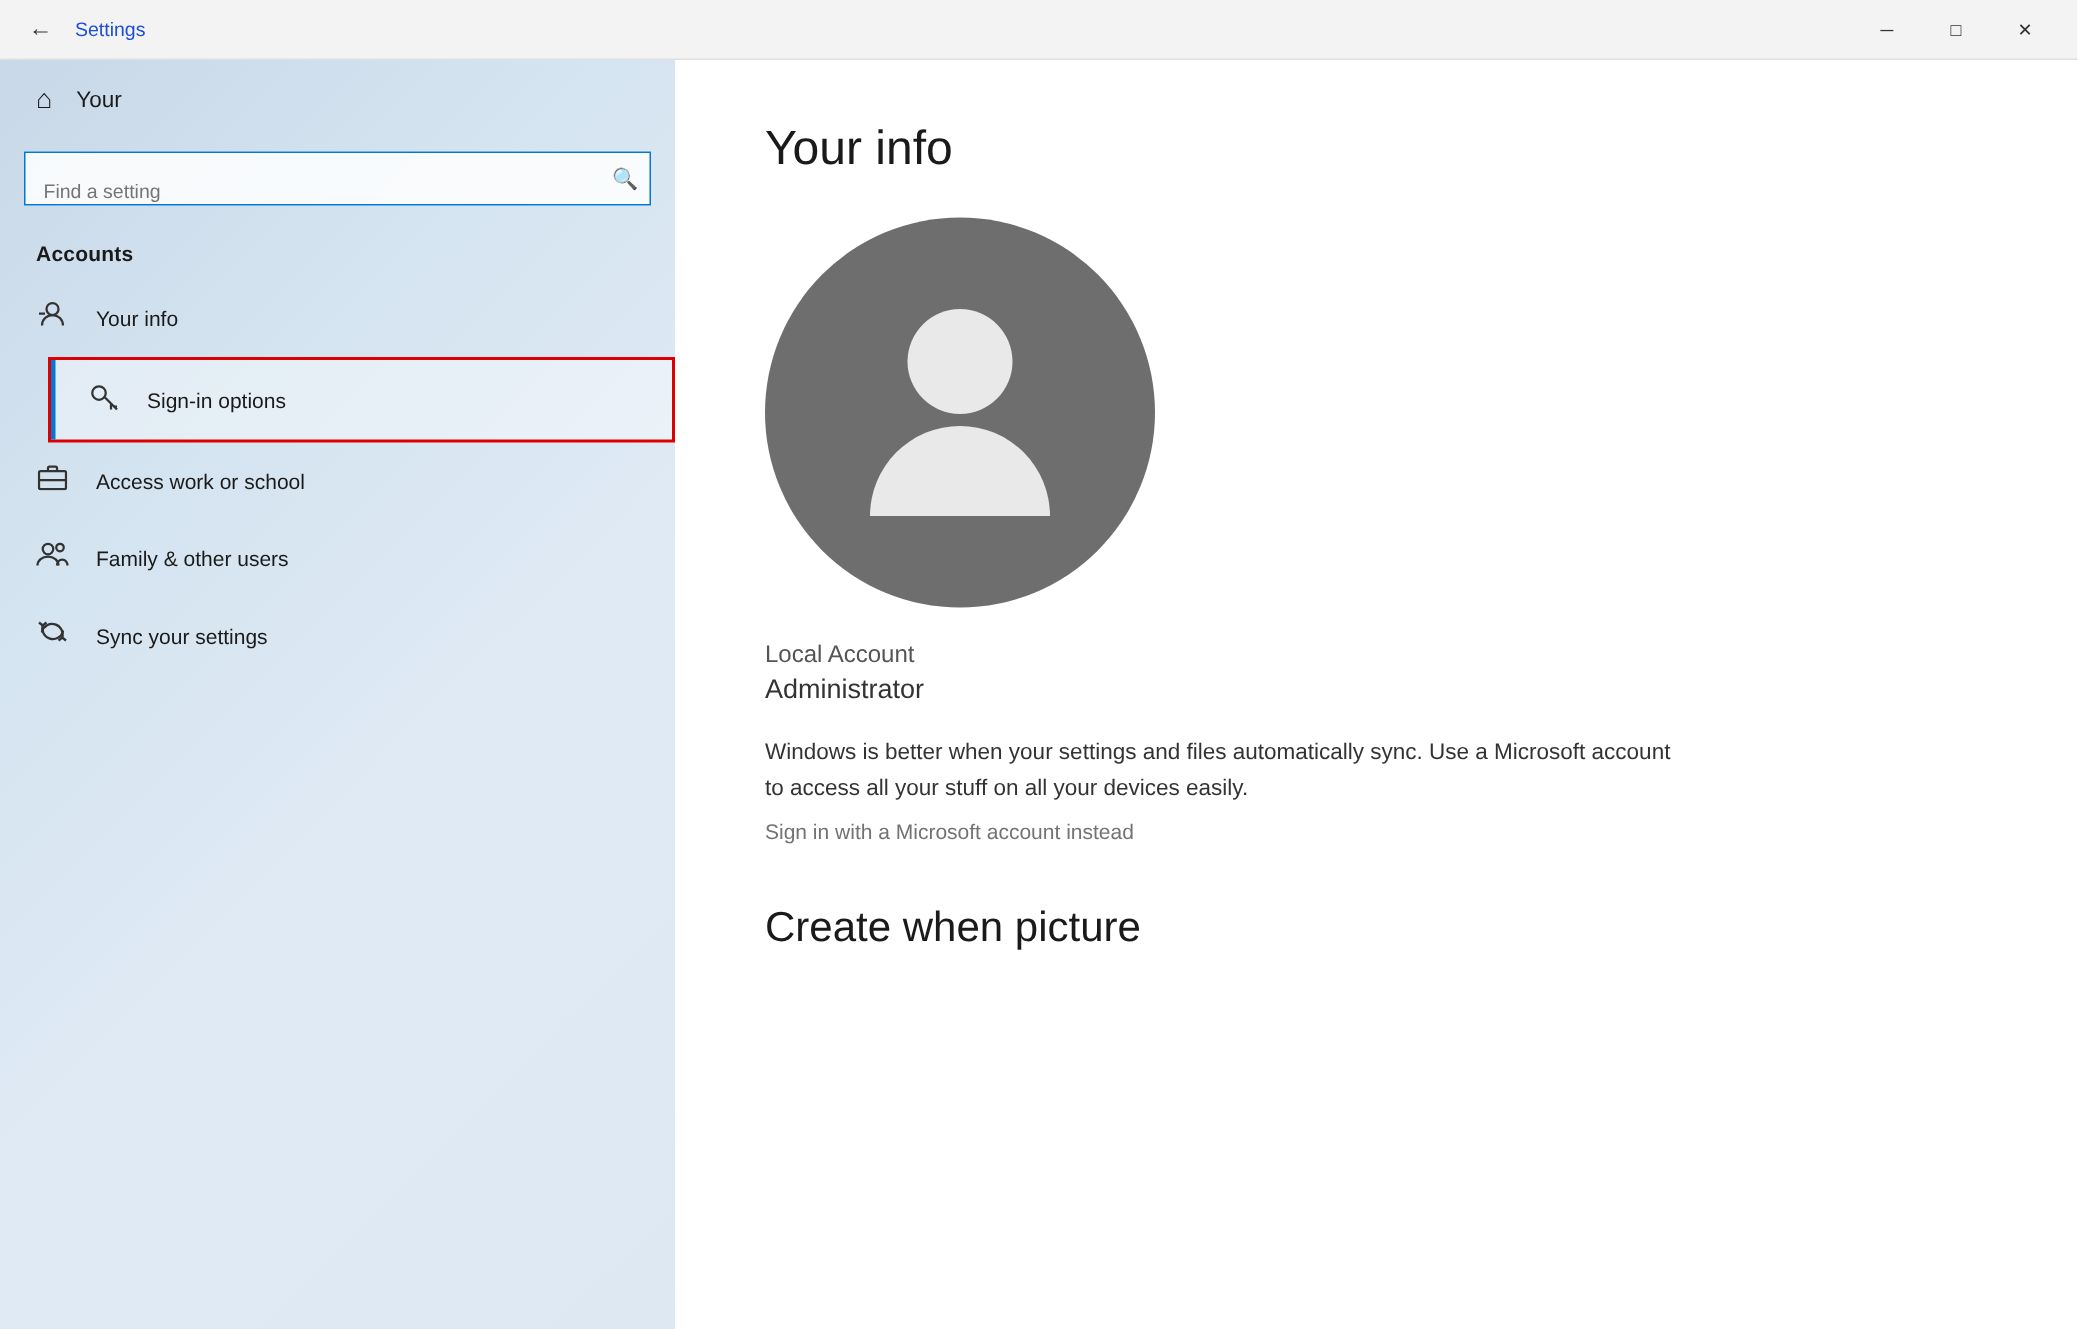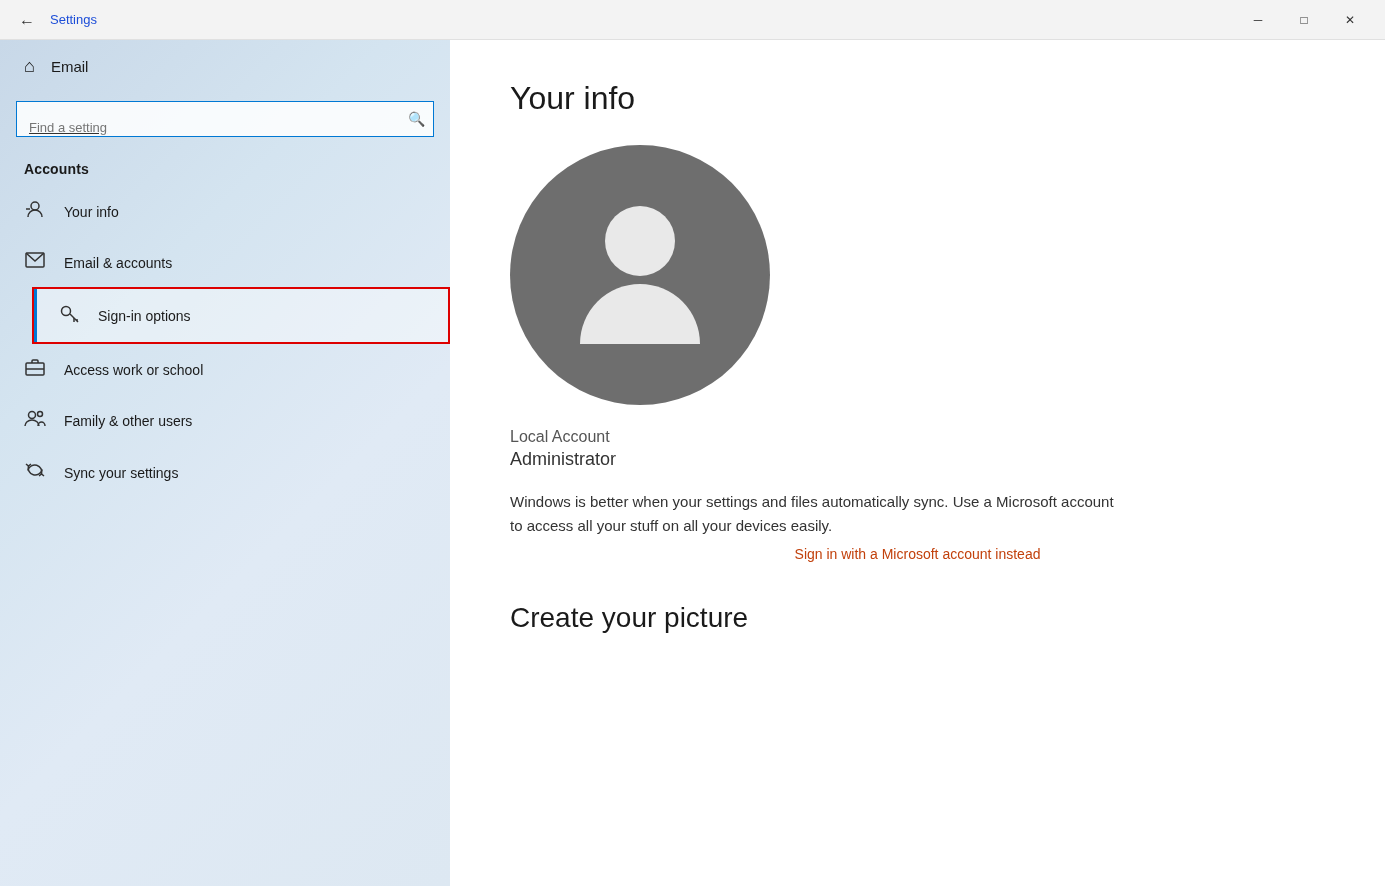--- a/index.html
+++ b/index.html
@@ -94,21 +94,20 @@
     }
     .search-input {
       width: 100%;
       height: 36px;
       border: 1.5px solid #0078d4;
       background: rgba(255,255,255,0.85);
       padding: 16px 36px 0 12px;
       font-size: 13px;
       outline: none;
       color: #333;
-      text-decoration: underline;
     }
     .search-icon-btn {
       position: absolute;
       right: 8px;
       top: 50%;
       transform: translateY(-50%);
       font-size: 14px;
       color: #555;
       cursor: pointer;
     }
@@ -214,23 +213,22 @@
     .description {
       font-size: 15px;
       color: #333;
       line-height: 1.6;
       max-width: 620px;
       margin: 20px 0 8px 0;
     }
 
     .ms-link {
       font-size: 14px;
-      color: #c2410c;
-      cursor: pointer;
-      text-align: center;
+      color: #737373;
+      cursor: pointer;
     }
 
     .section-title {
       font-size: 28px;
       font-weight: 300;
       color: #1a1a1a;
       margin-top: 40px;
     }
 
     
@@ -249,50 +247,41 @@
     <button class="titlebar-btn close">✕</button>
   </div>
 </div>
 
 <div class="main">
 
   <div class="sidebar">
 
     <div class="sidebar-home">
       <span class="home-icon">⌂</span>
-      <span>Email</span>
+      <span>Your</span>
     </div>
 
     <div class="search-box">
       <input class="search-input" type="text" placeholder="Find a setting" style="">
       <span class="search-icon-btn">🔍</span>
     </div>
 
     <div class="sidebar-section-title">Accounts</div>
 
     <div class="sidebar-item">
       <span class="sidebar-icon">
         <svg width="20" height="20" viewBox="0 0 20 20" fill="none" xmlns="http://www.w3.org/2000/svg">
           <circle cx="10" cy="7" r="4" stroke="#333" stroke-width="1.5" fill="none"></circle>
           <path d="M3 18c0-3.866 3.134-7 7-7s7 3.134 7 7" stroke="#333" stroke-width="1.5" fill="none"></path>
           <line x1="1" y1="10" x2="5" y2="10" stroke="#333" stroke-width="1.5"></line>
         </svg>
       </span>
       <span>Your info</span>
     </div>
 
-    <div class="sidebar-item">
-      <span class="sidebar-icon">
-        <svg width="20" height="16" viewBox="0 0 20 16" fill="none" xmlns="http://www.w3.org/2000/svg">
-          <rect x="1" y="1" width="18" height="14" rx="1" stroke="#333" stroke-width="1.5" fill="none"></rect>
-          <polyline points="1,1 10,9 19,1" stroke="#333" stroke-width="1.5" fill="none"></polyline>
-        </svg>
-      </span>
-      <span>Email &amp; accounts</span>
-    </div>
 
     <div class="sidebar-item active">
       <span class="sidebar-icon">
         <svg width="20" height="20" viewBox="0 0 20 20" fill="none" xmlns="http://www.w3.org/2000/svg">
           <circle cx="7" cy="8" r="4.5" stroke="#333" stroke-width="1.5" fill="none"></circle>
           <line x1="11" y1="11" x2="19" y2="19" stroke="#333" stroke-width="1.5"></line>
           <line x1="15" y1="15" x2="15" y2="19" stroke="#333" stroke-width="1.5"></line>
           <line x1="17" y1="17" x2="19" y2="17" stroke="#333" stroke-width="1.5"></line>
         </svg>
       </span>
@@ -349,17 +338,17 @@
       </div>
 
       <div class="account-name">Local Account</div>
       <div class="account-role">Administrator</div>
     </div>
 
     <p class="description">Windows is better when your settings and files automatically sync. Use a Microsoft account to access all your stuff on all your devices easily.</p>
 
     <div class="ms-link">Sign in with a Microsoft account instead</div>
 
-    <h2 class="section-title">Create your picture</h2>
+    <h2 class="section-title">Create when picture</h2>
 
   </div>
 
 </div>
 
 </body></html>

